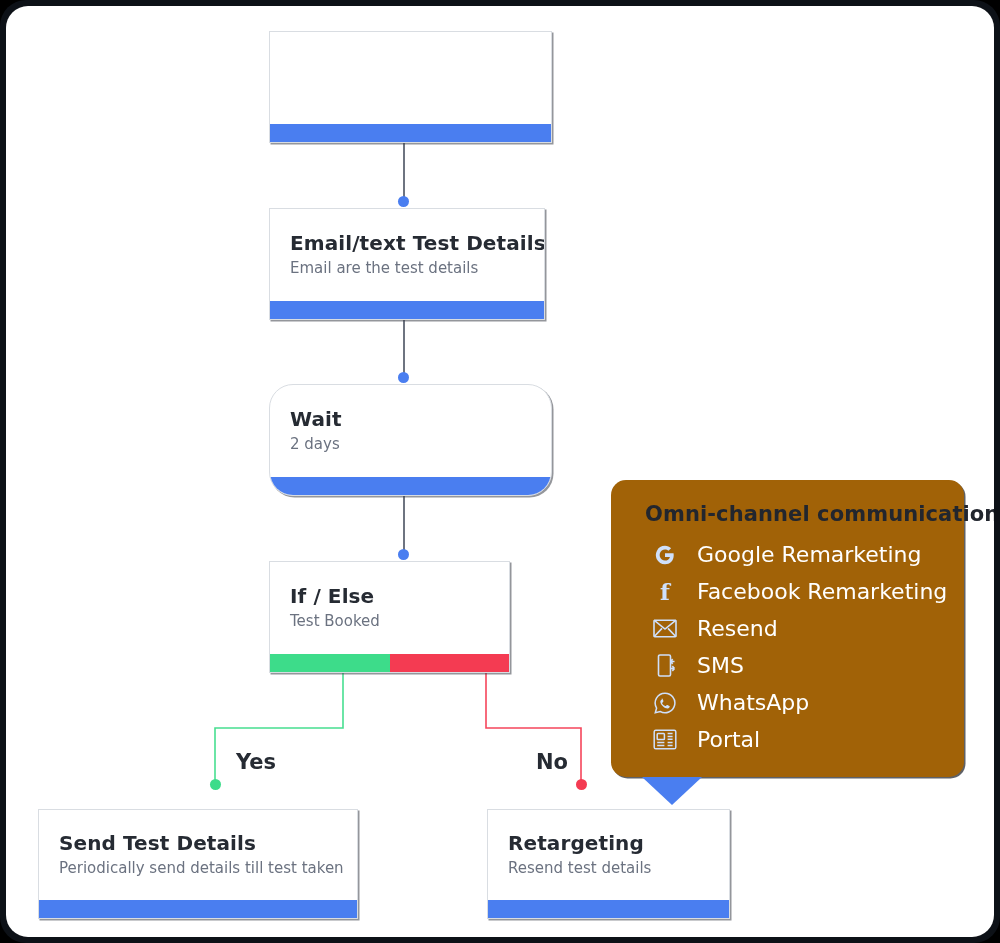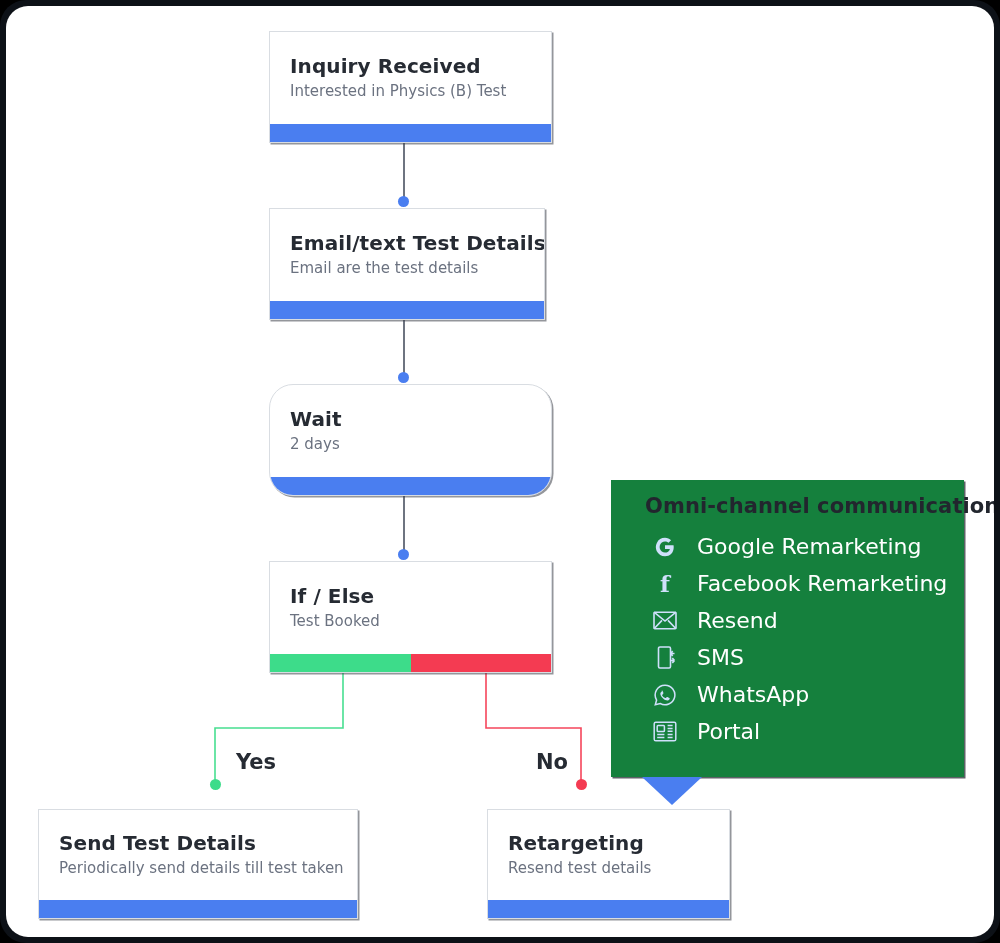--- a/index.html
+++ b/index.html
@@ -100,24 +100,25 @@
   .branch-label {
     position: absolute;
     font-size: 21px;
     font-weight: 700;
     color: #262b33;
   }
 
   
   #omni {
     position: absolute;
-    background: #15803d;
+    background: #a16207;
     box-shadow: 1.5px 1.5px 0 0 rgba(40,44,52,0.75);
     box-sizing: border-box;
-    padding: 8px 22px 20px 22px;
+    padding: 16px 22px 20px 22px;
+    border-radius: 15px;
   }
   #omni .omni-title {
     font-size: 21px;
     font-weight: 700;
     color: #22262e;
     letter-spacing: 0.1px;
     margin: 6px 0 10px 12px;
     white-space: nowrap;
   }
   #omni .omni-row {
@@ -178,24 +179,20 @@
     <div class="vline" style="left:397px; top:489px; height:60px;"></div>
     <div class="dot" style="left:392px; top:543px; background:#4a7ef0;"></div>
 
     <div class="dot" style="left:204px; top:773px; background:#3ddc8a;"></div>
     <div class="dot" style="left:570px; top:773px; background:#f43b52;"></div>
 
     <div class="branch-label" style="left:230px; top:744px;">Yes</div>
     <div class="branch-label" style="left:530px; top:744px;">No</div>
 
     <div class="node" style="left:263px; top:25px; width:283px; height:112px;">
-      <div class="node-body">
-        <div class="node-title">Inquiry Received</div>
-        <div class="node-sub">Interested in Physics (B) Test</div>
-      </div>
       <div class="node-bar">
         <div class="seg" style="flex:1; background:#4a7ef0;"></div>
       </div>
     </div>
 
     <div class="node" style="left:263px; top:202px; width:276px; height:112px;">
       <div class="node-body">
         <div class="node-title">Email/text Test Details</div>
         <div class="node-sub">Email are the test details</div>
       </div>
@@ -207,21 +204,21 @@
     <div class="node" style="left:263px; top:378px; width:283px; height:112px;border-radius:24px;">
       <div class="node-body">
         <div class="node-title">Wait</div>
         <div class="node-sub">2 days</div>
       </div>
       <div class="node-bar">
         <div class="seg" style="flex:1; background:#4a7ef0;"></div>
       </div>
     </div>
 
-    <div class="node" style="left:263px; top:555px; width:283px; height:112px;">
+    <div class="node" style="left:263px; top:555px; width:241px; height:112px;">
       <div class="node-body">
         <div class="node-title">If / Else</div>
         <div class="node-sub">Test Booked</div>
       </div>
       <div class="node-bar">
         <div class="seg" style="flex:1; background:#3ddc8a;"></div>
         <div class="seg" style="flex:1; background:#f43b52;"></div>
       </div>
     </div>
 

